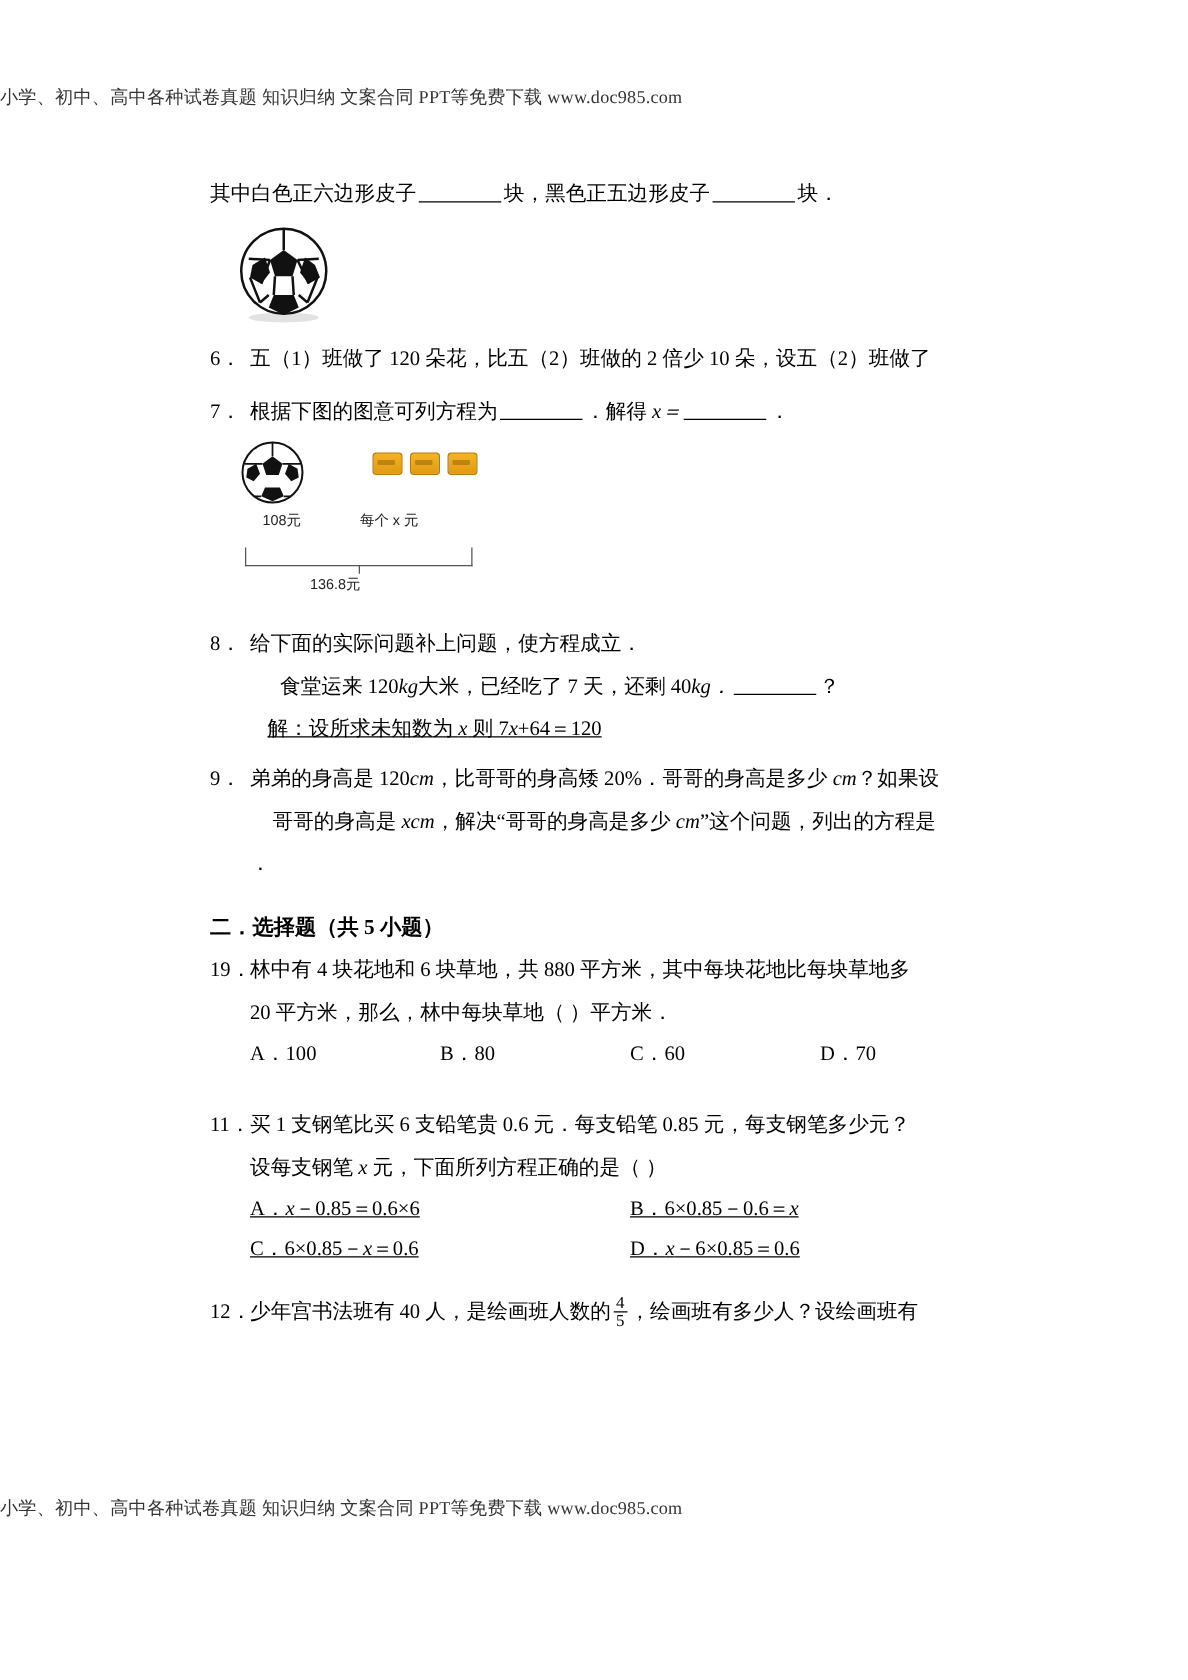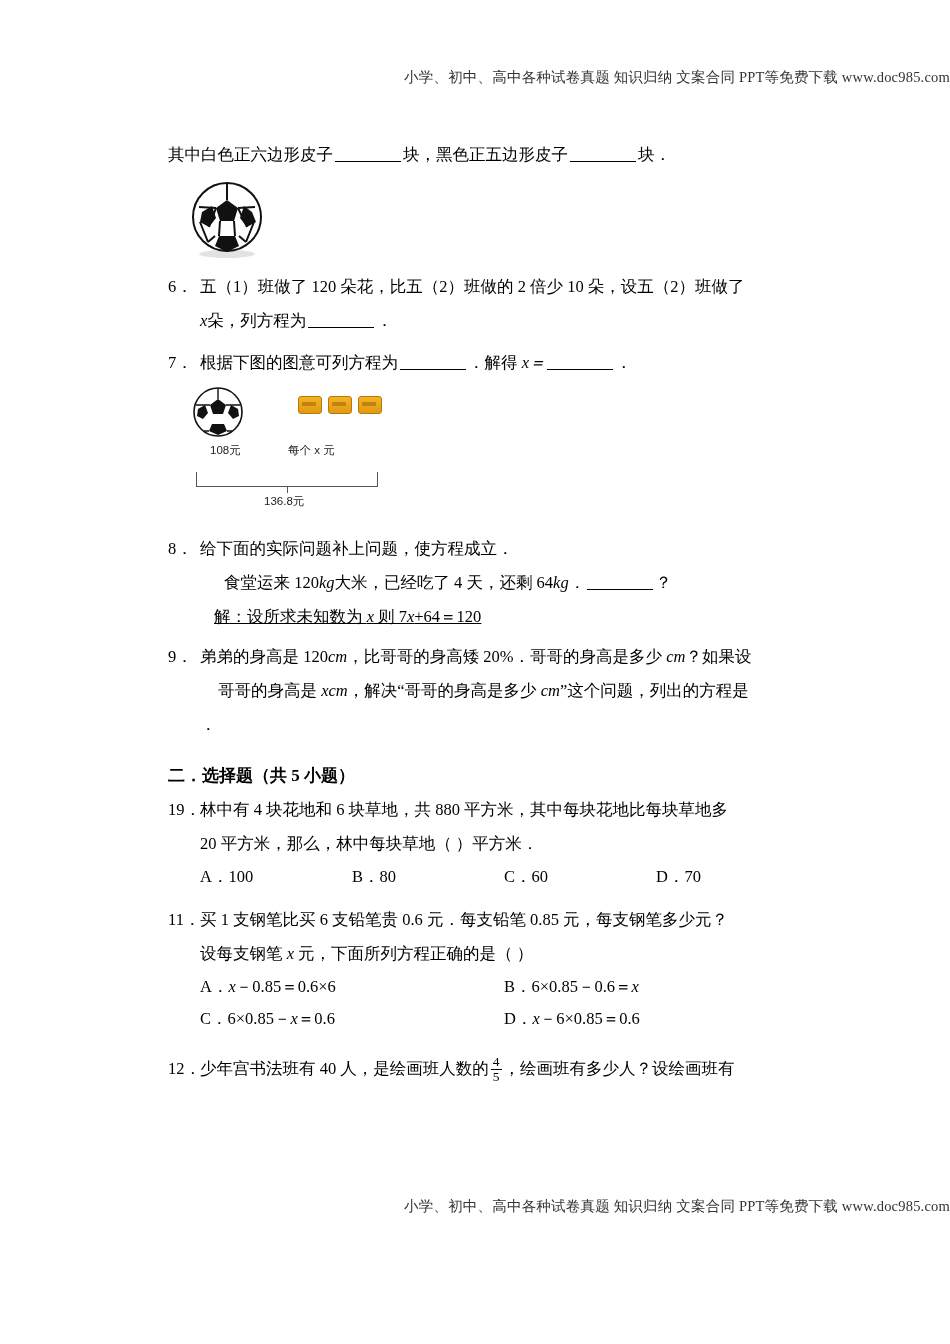--- a/index.html
+++ b/index.html
@@ -18,21 +18,21 @@
   .page {
     position: relative;
     width: 950px;
     height: 1344px;
     box-sizing: border-box;
   }
   .watermark {
     position: absolute;
     left: 0;
     width: 950px;
-    text-align: right;
+    text-align: left;
     font-family: "Liberation Serif", serif;
     font-size: 14.5px;
     color: #333333;
     letter-spacing: 0.2px;
   }
   .watermark-top { top: 68px; }
   .watermark-bottom { top: 1197px; }
 
   .content {
     position: absolute;
@@ -99,39 +99,39 @@
     position:absolute; left:3px; top:5px; width:14px; height:4px;
     background:#9a6407; opacity:.55; border-radius:1px;
   }
   .fig7 .lbl-left { position: absolute; left: 4px; top: 57px; font-size: 11.5px; color:#222;margin-left:20px;}
   .fig7 .lbl-right { position: absolute; left: 102px; top: 57px; font-size: 11.5px; color:#222;}
   .fig7 .brace { position:absolute; left: 10px; top: 86px; width: 180px; height: 14px;
       border-left:1px solid #555; border-right:1px solid #555; border-bottom:1px solid #555;}
   .fig7 .brace:after{
       content:""; position:absolute; left:50%; bottom:-7px; width:1px; height:7px; background:#555;
   }
-  .fig7 .lbl-total { position:absolute; left: 78px; top: 108px; font-size: 11.5px; color:#222;}
+  .fig7 .lbl-total { position:absolute; left: 62px; top: 108px; font-size: 11.5px; color:#222;}
 
   .section-title {
     font-size: 17px;
     font-weight: bold;
     margin: 22px 0 6px 0;
     font-family: "Liberation Serif", serif;
   }
   .choices {
     display: flex;
     font-size: 16.5px;
     line-height: 32px;
     padding-left: 32px;
     align-items: center;
   }
   .choices > span { }
   .ch4 > span { width: 25%; }
   .ch2 { padding-left: 32px; }
-  .ch2 > span { width: 50%; }
+  .ch2 > span { width: 50%; text-decoration: underline; }
 
   .frac {
     display: inline-block;
     vertical-align: -7px;
     text-align: center;
     font-size: 13.5px;
     line-height: 1.05;
     margin: 0 2px;
   }
   .frac .num { display: block; padding: 0 2px; }
@@ -164,23 +164,20 @@
           <polygon points="29,56 45,56 49,66 37,72 25,66" fill="#111"></polygon>
           <path d="M37 3 L37 20 M9 27 L26 28 M65 27 L48 28 M18 62 L25 56 M56 62 L49 56 M37 72 L37 71" stroke="#111" stroke-width="2" fill="none"></path>
           <path d="M26 28 L19 47 M48 28 L57 47 M30 41 L29 56 M44 41 L45 56 M10 42 L18 62 M64 42 L56 62" stroke="#111" stroke-width="2" fill="none"></path>
         </svg>
       </div>
     </div>
 
     <div class="para indent-hang" style="margin-top:10px;">
       <span class="qnum">6．</span>
       <div>五（1）班做了 120 朵花，比五（2）班做的 2 倍少 10 朵，设五（2）班做了</div>
-      <div>
-        <span class="it">x</span><span>朵，列方程为</span><span class="blank"></span><span>．</span>
-      </div>
     </div>
 
     <div class="para indent-hang" style="margin-top:8px;">
       <span class="qnum">7．</span>
       <div>
         <span>根据下图的图意可列方程为</span><span class="blank"></span><span>．解得 </span><span class="it">x＝</span><span class="blank"></span><span>．</span>
       </div>
     </div>
 
     <div class="fig7">
@@ -202,21 +199,21 @@
       <div class="lbl-left">108元</div>
       <div class="lbl-right">每个 x 元</div>
       <div class="brace"></div>
       <div class="lbl-total">136.8元</div>
     </div>
 
     <div class="para indent-hang" style="margin-top:6px;">
       <span class="qnum">8．</span>
       <div>给下面的实际问题补上问题，使方程成立．</div>
       <div style="padding-left:24px;">
-        <span>食堂运来 120</span><span class="it">kg</span><span>大米，已经吃了 4 天，还剩 64</span><span class="it">kg．</span><span class="blank"></span><span>？</span>
+        <span>食堂运来 120</span><span class="it">kg</span><span>大米，已经吃了 7 天，还剩 40</span><span class="it">kg．</span><span class="blank"></span><span>？</span>
       </div>
       <div style="padding-left:14px;text-decoration:underline;">
         <span>解：设所求未知数为 </span><span class="it">x</span><span> 则 7</span><span class="it">x</span><span>+64＝120</span>
       </div>
     </div>
 
     <div class="para indent-hang" style="margin-top:6px;">
       <span class="qnum">9．</span>
       <div>
         <span>弟弟的身高是 120</span><span class="it">cm</span><span>，比哥哥的身高矮 20%．哥哥的身高是多少 </span><span class="it">cm</span><span>？如果设</span>
@@ -234,21 +231,21 @@
       <div>林中有 4 块花地和 6 块草地，共 880 平方米，其中每块花地比每块草地多</div>
       <div>20 平方米，那么，林中每块草地（    ）平方米．</div>
     </div>
     <div class="choices ch4">
       <span>A．100</span>
       <span>B．80</span>
       <span>C．60</span>
       <span>D．70</span>
     </div>
 
-    <div class="para indent-hang" style="margin-top:10px;">
+    <div class="para indent-hang" style="margin-top:24px;">
       <span class="qnum">11．</span>
       <div>买 1 支钢笔比买 6 支铅笔贵 0.6 元．每支铅笔 0.85 元，每支钢笔多少元？</div>
       <div>
         <span>设每支钢笔 </span><span class="it">x</span><span> 元，下面所列方程正确的是（    ）</span>
       </div>
     </div>
     <div class="choices ch2">
       <span><span>A．</span><span class="it">x</span><span>－0.85＝0.6×6</span></span>
       <span><span>B．6×0.85－0.6＝</span><span class="it">x</span></span>
     </div>

